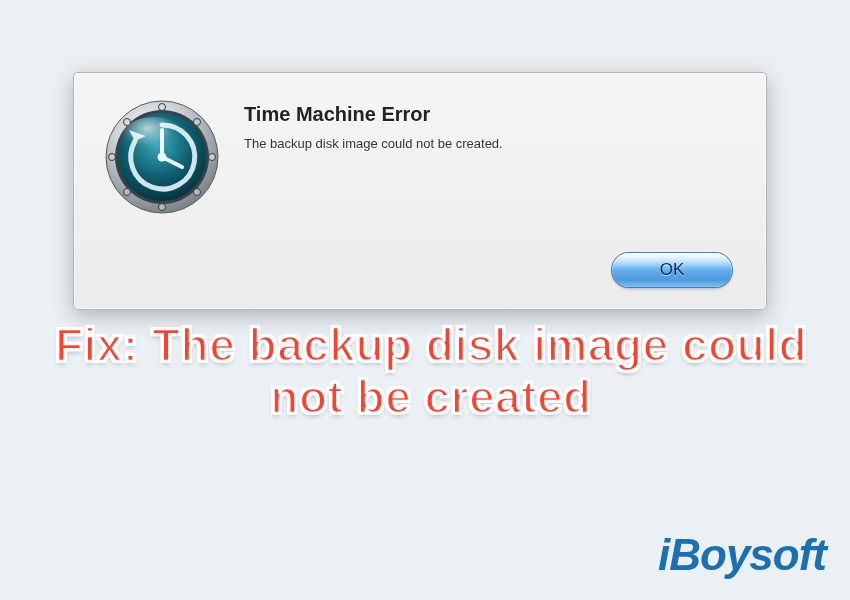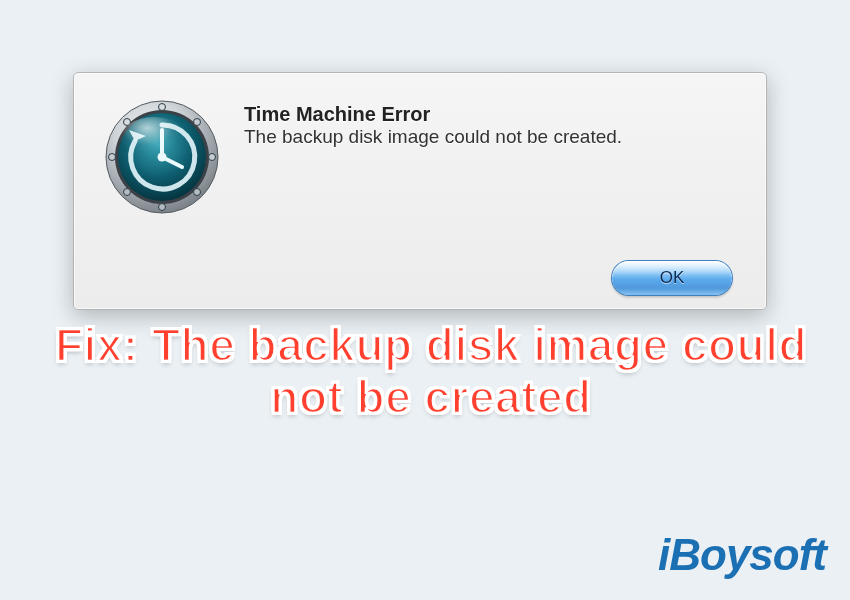--- a/index.html
+++ b/index.html
@@ -42,33 +42,34 @@
     position: absolute;
     left: 170px;
     top: 30px;
     right: 28px;
   }
 
   .dlg-title {
     font-size: 20px;
     font-weight: bold;
     color: #222;
+    margin-bottom: 10px;
     text-shadow: 0 1px 0 #fff;
   }
 
   .dlg-message {
-    font-size: 19px;
+    font-size: 13px;
     color: #333;
     text-shadow: 0 1px 0 #fff;
   }
 
   .btn-row {
     position: absolute;
     right: 34px;
-    bottom: 14px;
+    bottom: 22px;
   }
 
   .aqua-btn {
     display: inline-block;
     min-width: 120px;
     height: 34px;
     border: none;
     border-radius: 17px;
     font-size: 17px;
     font-weight: 500;

